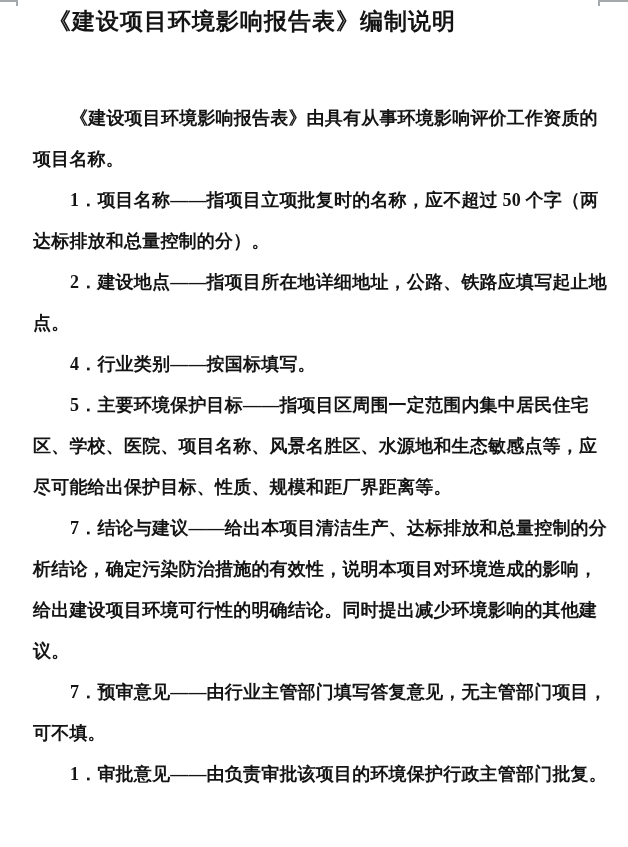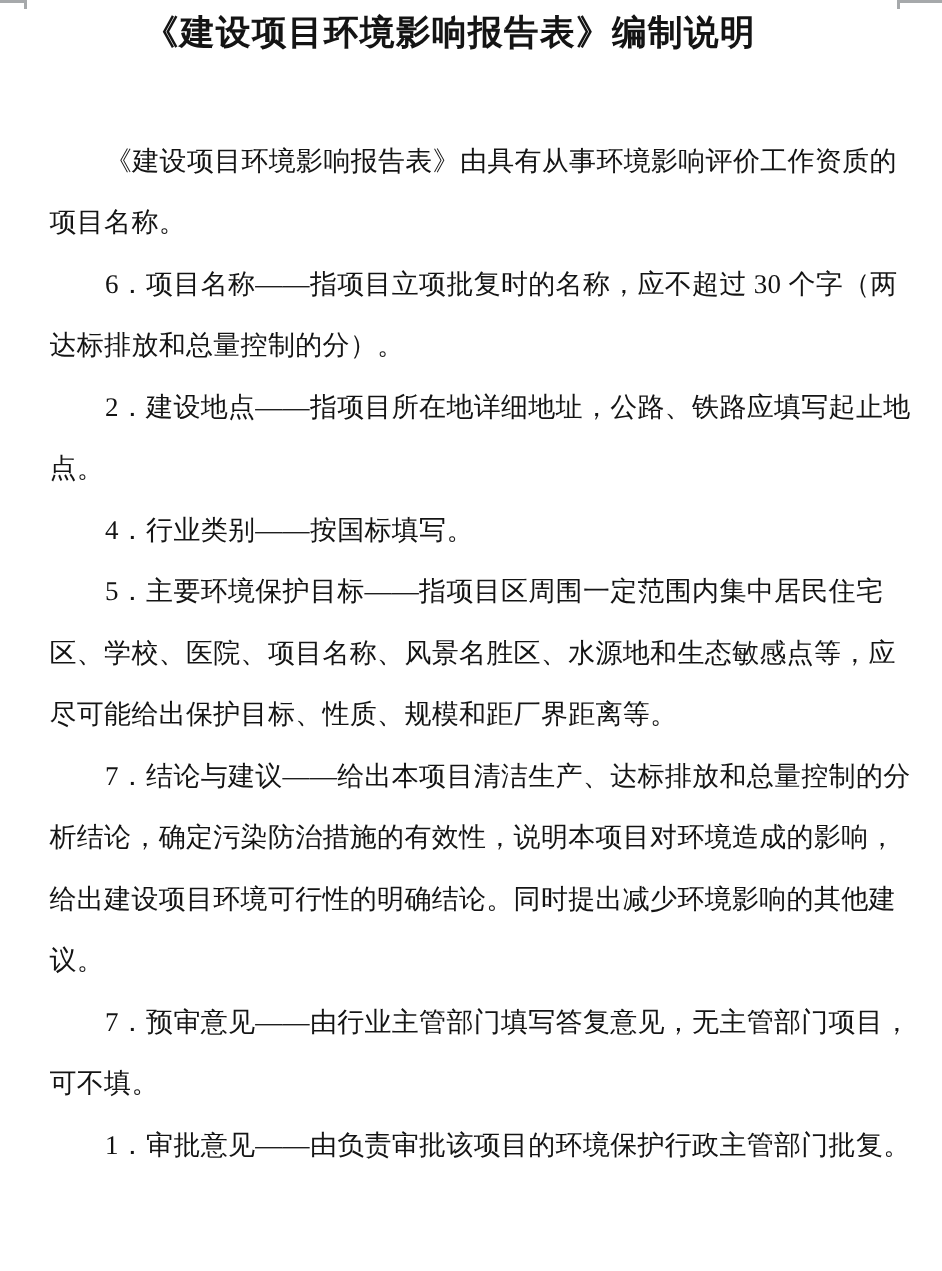--- a/index.html
+++ b/index.html
@@ -36,32 +36,33 @@
     right: 0;
     width: 28px;
     border-top: 2px solid #a6a9ab;
     border-left: 2px solid #a6a9ab;
   }
   .doc-title {
     position: absolute;
     top: 6px;
     left: 0;
     width: 504px;
-    text-align: right;
+    text-align: center;
     font-size: 23px;
     font-weight: bold;
     letter-spacing: 1px;
     line-height: 32px;
     white-space: nowrap;
   }
   .doc-body {
     position: absolute;
-    top: 87px;
+    top: 98px;
     left: 33px;
     width: 566px;
+    font-weight: bold;
   }
   .para {
     margin: 0;
     padding: 0;
   }
   .tline {
     height: 41px;
     line-height: 41px;
     font-size: 18px;
     letter-spacing: 0.2px;
@@ -83,21 +84,21 @@
   <div class="doc-title">《建设项目环境影响报告表》编制说明</div>
 
   <div class="doc-body">
 
     <div class="para">
       <div class="tline indent">《建设项目环境影响报告表》由具有从事环境影响评价工作资质的</div>
       <div class="tline">项目名称。</div>
     </div>
 
     <div class="para">
-      <div class="tline indent">6．项目名称——指项目立项批复时的名称，应不超过 30 个字（两</div>
+      <div class="tline indent">1．项目名称——指项目立项批复时的名称，应不超过 50 个字（两</div>
       <div class="tline">达标排放和总量控制的分）。</div>
     </div>
 
     <div class="para">
       <div class="tline indent">2．建设地点——指项目所在地详细地址，公路、铁路应填写起止地</div>
       <div class="tline">点。</div>
     </div>
 
     <div class="para">
       <div class="tline indent">4．行业类别——按国标填写。</div>

